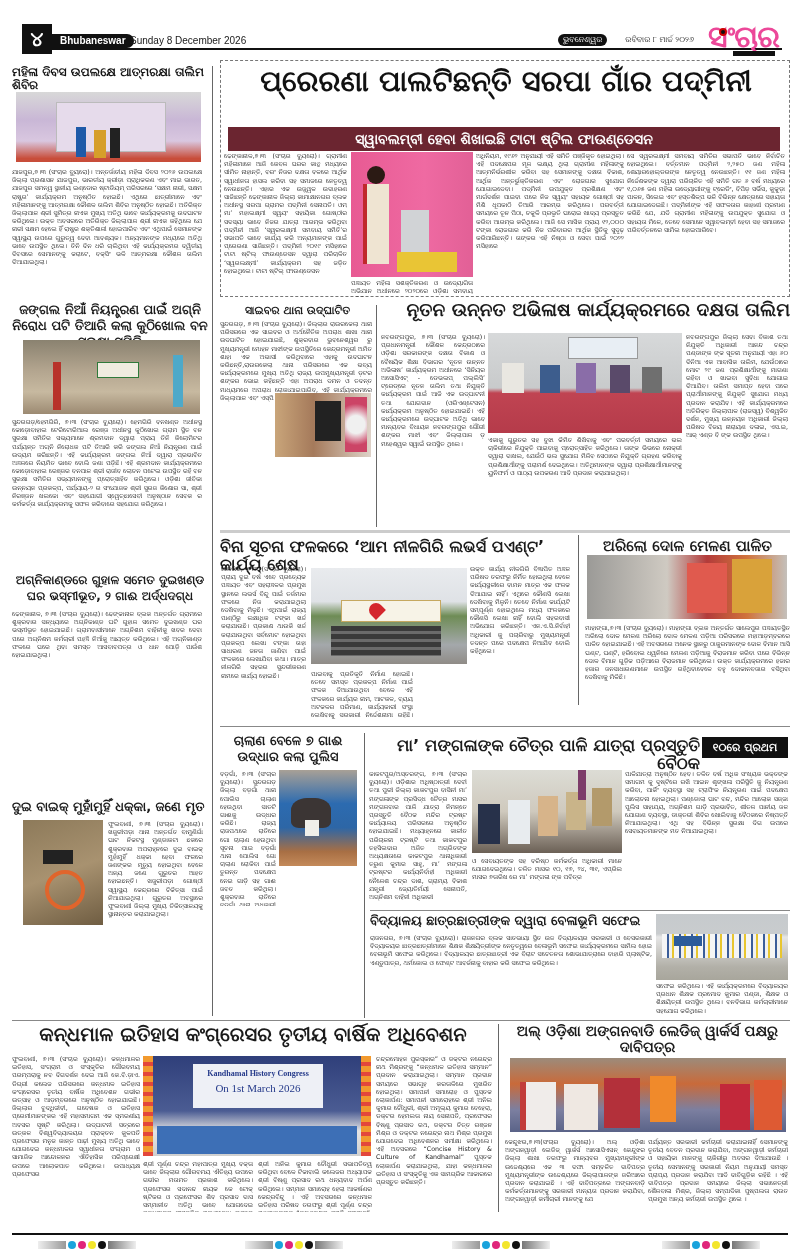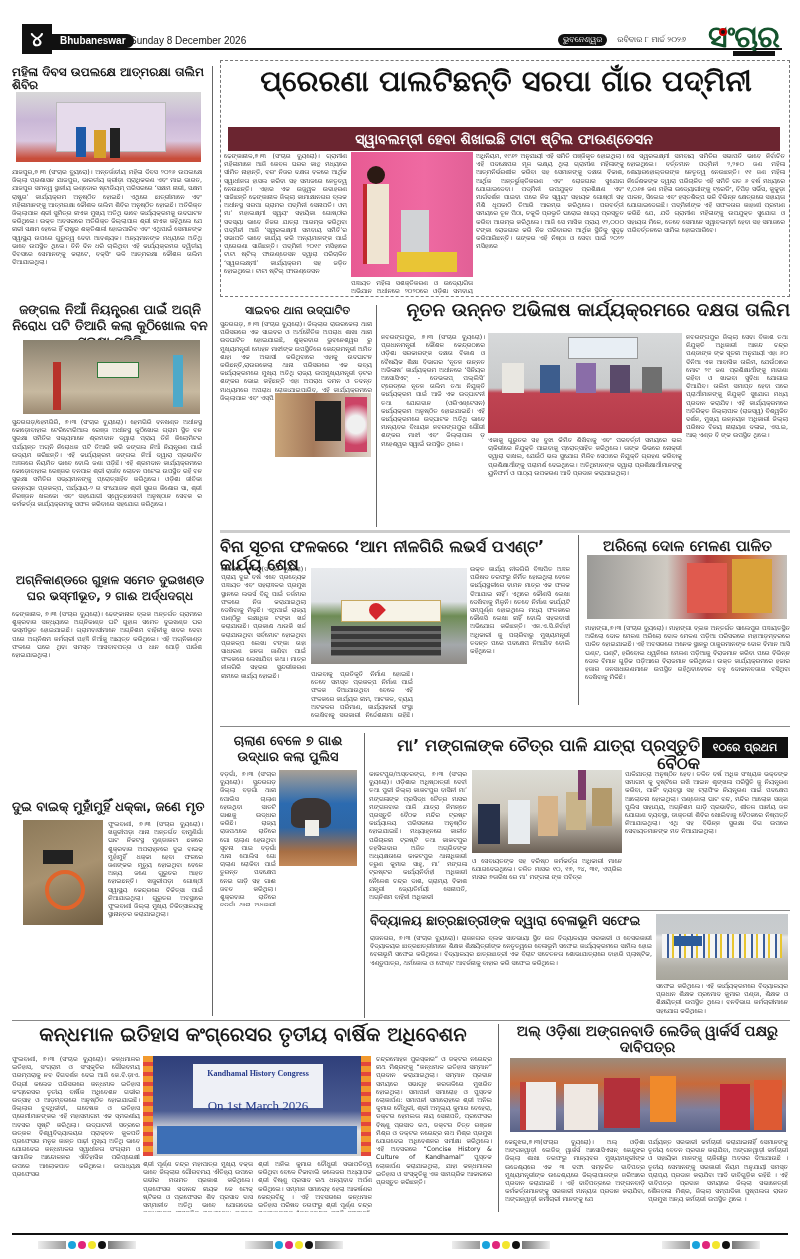--- a/index.html
+++ b/index.html
@@ -2,23 +2,23 @@
 <html><head>
 <meta charset="utf-8">
 <style>
 *{box-sizing:border-box;margin:0;padding:0}
 body{width:800px;height:1259px;background:#fff;font-family:"DejaVu Sans",sans-serif;color:#1a1a1a;position:relative;overflow:hidden}
 .abs{position:absolute}
 .masthead{left:22px;top:24px;width:760px;height:26px;border-bottom:2px solid #111}
 .pageno{left:22px;top:24px;width:30px;height:30px;background:#111;color:#fff;font-size:20px;font-weight:bold;text-align:center;line-height:30px}
 .edition{left:52px;top:34px;height:14px;background:#111;color:#fff;font-size:10px;font-weight:bold;padding:0 8px;border-radius:0 8px 8px 0;line-height:14px;font-family:"Liberation Sans",sans-serif}
 .dateline{left:130px;top:35px;font-size:10px;font-family:"Liberation Sans",sans-serif}
-.rdate{left:558px;top:34px;font-size:8px;display:flex;gap:10px;align-items:center}
+.rdate{left:558px;top:34px;font-size:8px;display:flex;gap:18px;align-items:center}
 .rpill{background:#111;color:#fff;border-radius:7px;padding:1px 5px;font-size:8px}
-.logo{left:708px;top:22px;font-size:30px;font-weight:bold;letter-spacing:-1px;color:#14532d;line-height:30px;font-family:"DejaVu Sans",sans-serif}
+.logo{left:708px;top:22px;font-size:30px;font-weight:bold;letter-spacing:-1px;color:#ec4899;line-height:30px;font-family:"DejaVu Sans",sans-serif}
 .logo-dot{left:719px;top:28px;width:8px;height:8px;border:2px solid #c00;border-radius:50%;background:#111}
 .logo-tag{left:733px;top:51px;width:42px;height:5px;background:#111}
 h1,h2,h3{font-weight:bold;line-height:1.1}
 .txt{font-size:6.3px;line-height:8.2px;color:#222;text-align:justify;overflow:hidden}
 .photo{overflow:hidden}
 .vrule{width:1px;background:#666}
 .hrule{height:1px;background:#888}
 .dotbox{border:1px dashed #777}
 .band{background:#6b2530;color:#fff;text-align:center;font-weight:bold}
 .tag-black{background:#111;color:#fff;font-weight:bold;text-align:center}
@@ -187,21 +187,21 @@
 
 <div class="abs" style="left:12px;top:1024px;width:482px;text-align:center;">
   <h2 style="font-size:19.5px;">କନ୍ଧମାଳ ଇତିହାସ କଂଗ୍ରେସର ତୃତୀୟ ବାର୍ଷିକ ଅଧିବେଶନ</h2>
 </div>
 <div class="abs txt" style="left:12px;top:1055px;width:128px;height:157px;">ଫୁଲବାଣୀ, ୭।୩ (ସଂଚାର ବ୍ୟୁରୋ)। କନ୍ଧମାଳର ଇତିହାସ, ସଂଗ୍ରାମ ଓ ସଂସ୍କୃତିର ଗୌରବମୟ ପରମ୍ପରାକୁ ନବ ଦିଗଦର୍ଶନ ଦେଇ ଆଜି କେ.ବି.ଡ଼ାଏ. ଡିଗ୍ରୀ କଲେଜ ପରିସରରେ କନ୍ଧମାଳ ଇତିହାସ କଂଗ୍ରେସର ତୃତୀୟ ବାର୍ଷିକ ଅଧିବେଶନ ଗଭୀର ଉତ୍ସାହ ଓ ଆଡ଼ମ୍ବରରେ ଅନୁଷ୍ଠିତ ହୋଇଯାଇଛି। ଜିଲ୍ଲାର ବୁଦ୍ଧିଜୀବୀ, ଗବେଷକ ଓ ଇତିହାସ ପ୍ରେମୀମାନଙ୍କର ଏହି ମହାସମାଗମ ଏକ ସ୍ମରଣୀୟ ଅବସର ସୃଷ୍ଟି କରିଥିଲା। ଉଦ୍‌ଘାଟନୀ ସତ୍ରରେ ଉତ୍କଳ ବିଶ୍ୱବିଦ୍ୟାଳୟର ପ୍ରାକ୍ତନ କୁଳପତି ପ୍ରଫେସର ମନୁଜ କାନ୍ତ ପାଢ଼ୀ ମୁଖ୍ୟ ଅତିଥି ଭାବେ ଯୋଗଦେଇ କନ୍ଧମାଳର ସ୍ୱାଧୀନତା ସଂଗ୍ରାମ ଓ ସାମାଜିକ ଆନ୍ଦୋଳନର ଐତିହାସିକ ପରିପ୍ରେକ୍ଷୀ ଉପରେ ଆଲୋକପାତ କରିଥିଲେ। ଉପାଧ୍ୟକ୍ଷ ପ୍ରଫେସର</div>
 <div class="abs photo" style="left:143px;top:1056px;width:228px;height:100px;background:linear-gradient(180deg,#2f3f7a 0%,#4b5c93 55%,#e4e4e4 75%,#cfcfcf 100%);">
   <div style="position:absolute;left:0;top:0;width:10px;height:100px;background:repeating-linear-gradient(180deg,#f29a2e 0 6px,#e3473c 6px 10px);"></div>
   <div style="position:absolute;right:0;top:0;width:10px;height:100px;background:repeating-linear-gradient(180deg,#f29a2e 0 6px,#e3473c 6px 10px);"></div>
   <div style="position:absolute;left:50px;top:8px;width:130px;height:44px;background:#eef0f6;text-align:center;color:#253a8a;font-family:'Liberation Serif',serif;">
     <div style="font-size:8px;font-weight:bold;margin-top:5px;">Kandhamal History Congress</div>
-    <div style="font-size:13px;margin-top:20px;">On 1st March 2026</div>
+    <div style="font-size:11px;margin-top:4px;">On 1st March 2026</div>
   </div>
   <div style="position:absolute;left:14px;top:70px;width:200px;height:28px;background:#3d6fb6;"></div>
 </div>
 <div class="abs txt" style="left:143px;top:1160px;width:110px;height:52px;">ଶ୍ରୀ ପୂର୍ଣ୍ଣ ଚନ୍ଦ୍ର ମହାପାତ୍ର ମୁଖ୍ୟ ବକ୍ତା ଭାବେ ଜିଲ୍ଲାର ଗୌରବମୟ ଐତିହ୍ୟ ଉପରେ ଗଭୀର ମତାମତ ପ୍ରକାଶ କରିଥିଲେ। ପ୍ରଫେସର ସଦାନନ୍ଦ ନାୟକ କେ ଟୋକ୍ ଷ୍ଟିକର ଓ ପ୍ରଫେସର ଶିବ ପ୍ରସାଦ ଦାସ ସମ୍ମାନୀତ ଅତିଥି ଭାବେ ଯୋଗଦେଇ କନ୍ଧମାଳର ସଂସ୍କୃତିକ ମୂଲ୍ୟବୋଧ ଉପରେ ମନୋମୁଗ୍ଧକର ବକ୍ତବ୍ୟ ରଖିଥିଲେ। କେ.ବି.ଡ଼ାଏ. ଡିଗ୍ରୀ କଲେଜର ଅଧ୍ୟକ୍ଷ</div>
 <div class="abs txt" style="left:258px;top:1160px;width:114px;height:52px;">ଶ୍ରୀ ଅନିଲ କୁମାର ଚୌଧୁରୀ ସଭାପତିତ୍ୱ କରିଥିବା ବେଳେ ଟିକାବାଲି କଲେଜର ଅଧ୍ୟାପକ ଶ୍ରୀ ବିଷ୍ଣୁ ପ୍ରସାଦ ରଥ ଧନ୍ୟବାଦ ଅର୍ପଣ କରିଥିଲେ। ସମ୍ମାନ ସମାରୋହ ହେଲା ଆକର୍ଷଣର କେନ୍ଦ୍ରବିନ୍ଦୁ । ଏହି ଅବସରରେ କନ୍ଧମାଳ ଇତିହାସ ପରିଷଦ ତରଫରୁ ଶ୍ରୀ ପୂର୍ଣ୍ଣ ଚନ୍ଦ୍ର ମହାପାତ୍ରଙ୍କୁ “କୃଷ୍ଣଚନ୍ଦ୍ର ସ୍ମୃତି ସମ୍ମାନ”, ଶ୍ରୀ ଅନୁଜ ମୋହନ ପ୍ରଧାନଙ୍କୁ “ସଂସ୍କୃତି ଗବେଷକ</div>
 <div class="abs txt" style="left:376px;top:1055px;width:116px;height:157px;">ଚନ୍ଦ୍ରମୋହନ ପୁରସ୍କାର” ଓ ଡକ୍ଟର ନରେନ୍ଦ୍ର ନାଥ ମିଶ୍ରଙ୍କୁ “କନ୍ଧମାଳ ଇତିହାସ ସମ୍ମାନ” ପ୍ରଦାନ କରାଯାଇଥିଲା। ସମ୍ମାନ ପ୍ରଦାନ ସମୟରେ ସଭାଗୃହ କରତାଳିରେ ମୁଖରିତ ହୋଇଥିଲା। ସମାପନୀ ସମାରୋହ ଓ ପୁସ୍ତକ ଲୋକାର୍ପଣ: ସମାପନୀ ସମାରୋହରେ ଶ୍ରୀ ଅନିଲ କୁମାର ଚୌଧୁରୀ, ଶ୍ରୀ ଅମୂଲ୍ୟ କୁମାର ବେହେରା, ଡକ୍ଟର ହେମଲତା ନାୟ ସେନାପତି, ପ୍ରଫେସର ବିଷ୍ଣୁ ପ୍ରସାଦ ରଥ, ଡକ୍ଟର ଚିତ୍ତ ରଞ୍ଜନ ମିଶ୍ର ଓ ଡକ୍ଟର ନରେନ୍ଦ୍ର ନାଥ ମିଶ୍ର ପ୍ରମୁଖ ଯୋଗଦେଇ ଅଧିବେଶନର ସମୀକ୍ଷା କରିଥିଲେ। ଏହି ଅବସରରେ “Concise History &amp; Culture of Kandhamal” ପୁସ୍ତକ ଲୋକାର୍ପଣ କରାଯାଇଥିଲା, ଯାହା କନ୍ଧମାଳର ଇତିହାସ ଓ ସଂସ୍କୃତିକୁ ଏକ ସାମଗ୍ରିକ ଆକାରରେ ପ୍ରସ୍ତୁତ କରିଛନ୍ତି।</div>
 
 <div class="abs vrule" style="left:498px;top:1024px;height:188px;"></div>
 
 <div class="abs" style="left:505px;top:1024px;width:285px;text-align:center;">

